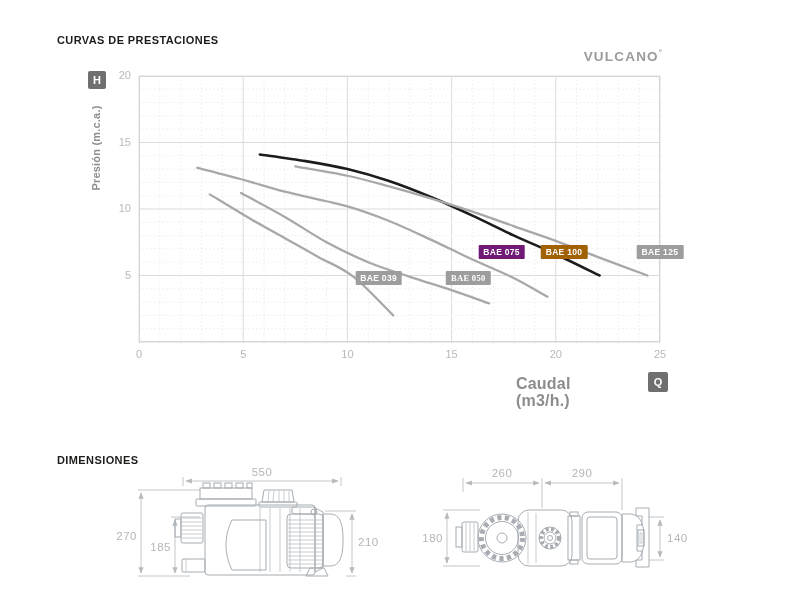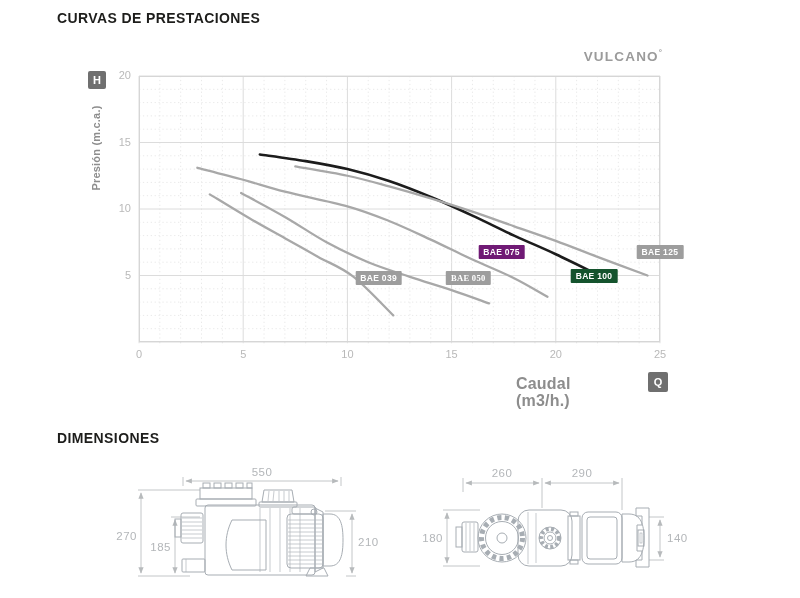--- a/index.html
+++ b/index.html
@@ -1,18 +1,18 @@
 <!DOCTYPE html>
 <html><head>
 <meta charset="utf-8">
 <style>
   html,body{margin:0;padding:0;background:#fff;}
   .page{position:relative;width:800px;height:598px;background:#fff;overflow:hidden;
         font-family:"Liberation Sans",sans-serif;}
-  .h1{position:absolute;font-size:14px;font-weight:bold;color:#1d1d1b;letter-spacing:.4px;}
+  .h1{position:absolute;font-size:11px;font-weight:bold;color:#1d1d1b;letter-spacing:.4px;margin-top:24px;}
   .brand{position:absolute;top:48px;right:138px;font-size:13.5px;font-weight:bold;
          color:#9b9b9b;letter-spacing:1.2px;}
   .brand .deg{font-size:8px;vertical-align:6px;letter-spacing:0;}
   .axis-badge{position:absolute;width:18px;height:18px;background:#6f6f6f;color:#fff;
          font-size:11px;font-weight:bold;display:flex;align-items:center;justify-content:center;
          border-radius:2px;}
   .y-axis-label{position:absolute;left:37px;top:141px;width:120px;height:14px;text-align:center;
          transform:rotate(-90deg);font-size:11px;font-weight:bold;color:#8d8d8d;letter-spacing:.2px;}
   .x-axis-label{position:absolute;top:375px;left:516px;width:100px;text-align:left;
          font-size:16px;font-weight:bold;color:#8d8d8d;letter-spacing:.2px;line-height:17px;}
@@ -120,21 +120,21 @@
         <rect x="0.5" y="0.5" width="520" height="265" fill="none" stroke="#d6d6d6"></rect>
         <path d="M 70.856 118.37 C 77.45533333333333 122.36, 97.94799999999998 134.995, 110.45199999999998 142.31 C 122.95599999999999 149.625, 134.418 155.83166666666668, 145.88 162.26000000000002 C 157.34199999999998 168.68833333333336, 167.762 174.45166666666665, 179.224 180.88 C 190.68599999999998 187.30833333333334, 202.14800000000002 191.07666666666665, 214.65200000000002 200.82999999999998 C 227.156 210.58333333333331, 247.64866666666666 232.97166666666666, 254.248 239.4" fill="none" stroke="#a8a8a8" stroke-width="2.3" stroke-linecap="round"></path>
         <path d="M 102.116 117.04000000000002 C 109.41 121.03000000000002, 131.63933333333333 132.77833333333334, 145.88 140.98 C 160.12066666666666 149.18166666666664, 173.66666666666666 158.71333333333334, 187.56 166.25 C 201.45333333333335 173.78666666666666, 215.34666666666666 180.43666666666667, 229.24 186.2 C 243.13333333333335 191.9633333333333, 257.0266666666667 196.17499999999998, 270.92 200.82999999999998 C 284.81333333333333 205.48499999999999, 299.40133333333335 209.69666666666666, 312.6 214.13 C 325.7986666666667 218.56333333333333, 343.86 225.21333333333334, 350.112 227.43" fill="none" stroke="#a8a8a8" stroke-width="2.3" stroke-linecap="round"></path>
         <path d="M 58.352 91.77000000000001 C 65.99333333333333 93.76500000000001, 89.61200000000001 99.75000000000001, 104.2 103.74000000000001 C 118.788 107.73, 128.51333333333332 111.27666666666664, 145.88 115.70999999999998 C 163.24666666666667 120.14333333333332, 191.03333333333333 125.46333333333334, 208.4 130.34 C 225.76666666666668 135.21666666666667, 236.18666666666667 139.42833333333334, 250.08 144.97 C 263.97333333333336 150.51166666666666, 277.8666666666667 157.16166666666663, 291.76 163.58999999999997 C 305.6533333333333 170.01833333333332, 319.5466666666667 177.11166666666665, 333.44 183.54 C 347.3333333333333 189.96833333333333, 362.616 195.95333333333332, 375.12 202.16 C 387.624 208.36666666666667, 402.90666666666664 217.67666666666668, 408.464 220.78" fill="none" stroke="#a8a8a8" stroke-width="2.3" stroke-linecap="round"></path>
         <path d="M 120.87199999999999 78.47 C 128.51333333333332 79.57833333333333, 152.132 82.68166666666667, 166.72 85.12 C 181.308 87.55833333333334, 194.50666666666666 89.77499999999999, 208.4 93.1 C 222.29333333333335 96.425, 236.18666666666667 100.41499999999999, 250.08 105.07 C 263.97333333333336 109.725, 277.8666666666667 115.26666666666667, 291.76 121.03 C 305.6533333333333 126.79333333333334, 319.5466666666667 133.22166666666666, 333.44 139.65 C 347.3333333333333 146.07833333333335, 361.2266666666667 153.17166666666665, 375.12 159.6 C 389.0133333333333 166.02833333333334, 402.55933333333337 171.57, 416.8 178.22 C 431.04066666666665 184.87, 453.27000000000004 195.95333333333332, 460.564 199.5" fill="none" stroke="#1c1c1c" stroke-width="2.6" stroke-linecap="round"></path>
         <path d="M 156.3 90.44 C 164.98333333333335 91.99166666666666, 192.77 96.425, 208.4 99.75 C 224.03 103.075, 236.18666666666667 106.62166666666668, 250.08 110.39000000000001 C 263.97333333333336 114.15833333333335, 277.8666666666667 118.14833333333333, 291.76 122.35999999999999 C 305.6533333333333 126.57166666666664, 319.5466666666667 131.005, 333.44 135.66 C 347.3333333333333 140.315, 361.2266666666667 145.41333333333336, 375.12 150.29000000000002 C 389.0133333333333 155.16666666666669, 402.9066666666667 159.8216666666667, 416.8 164.92000000000002 C 430.6933333333333 170.01833333333335, 443.19733333333335 175.11666666666667, 458.48 180.88 C 473.7626666666667 186.64333333333332, 500.15999999999997 196.39666666666668, 508.496 199.5" fill="none" stroke="#a8a8a8" stroke-width="2.3" stroke-linecap="round"></path>
       </svg>
   <div class="curve-badge" style="background: rgb(157, 157, 157); left: 239.66px; top: 202.16px;">BAE 039</div>
       <div class="curve-badge" style="background: rgb(157, 157, 157); left: 329.272px; top: 202.16px; font-family: Liberation Serif, serif;">BAE 050</div>
       <div class="curve-badge" style="background: #701a75; left: 362.616px; top: 175.56px;">BAE 075</div>
-      <div class="curve-badge" style="background: #14532d; left: 455px; top: 175.56px; margin-top: 24px;">BAE 100</div>
+      <div class="curve-badge" style="background: #a16207; left: 425px; top: 175.56px;">BAE 100</div>
       <div class="curve-badge" style="background: rgb(157, 157, 157); left: 493.908px; top: 175.56px; margin-left: 27px;">BAE 125</div>
     </div>
 
   <div id="ticks">
       <div class="tick x" style="left: 124px;">0</div>
       <div class="tick x" style="left: 228.2px;">5</div>
       <div class="tick x" style="left: 332.4px;">10</div>
       <div class="tick x" style="left: 436.6px;">15</div>
       <div class="tick x" style="left: 540.8px;">20</div>
       <div class="tick x" style="left: 645px;">25</div>

